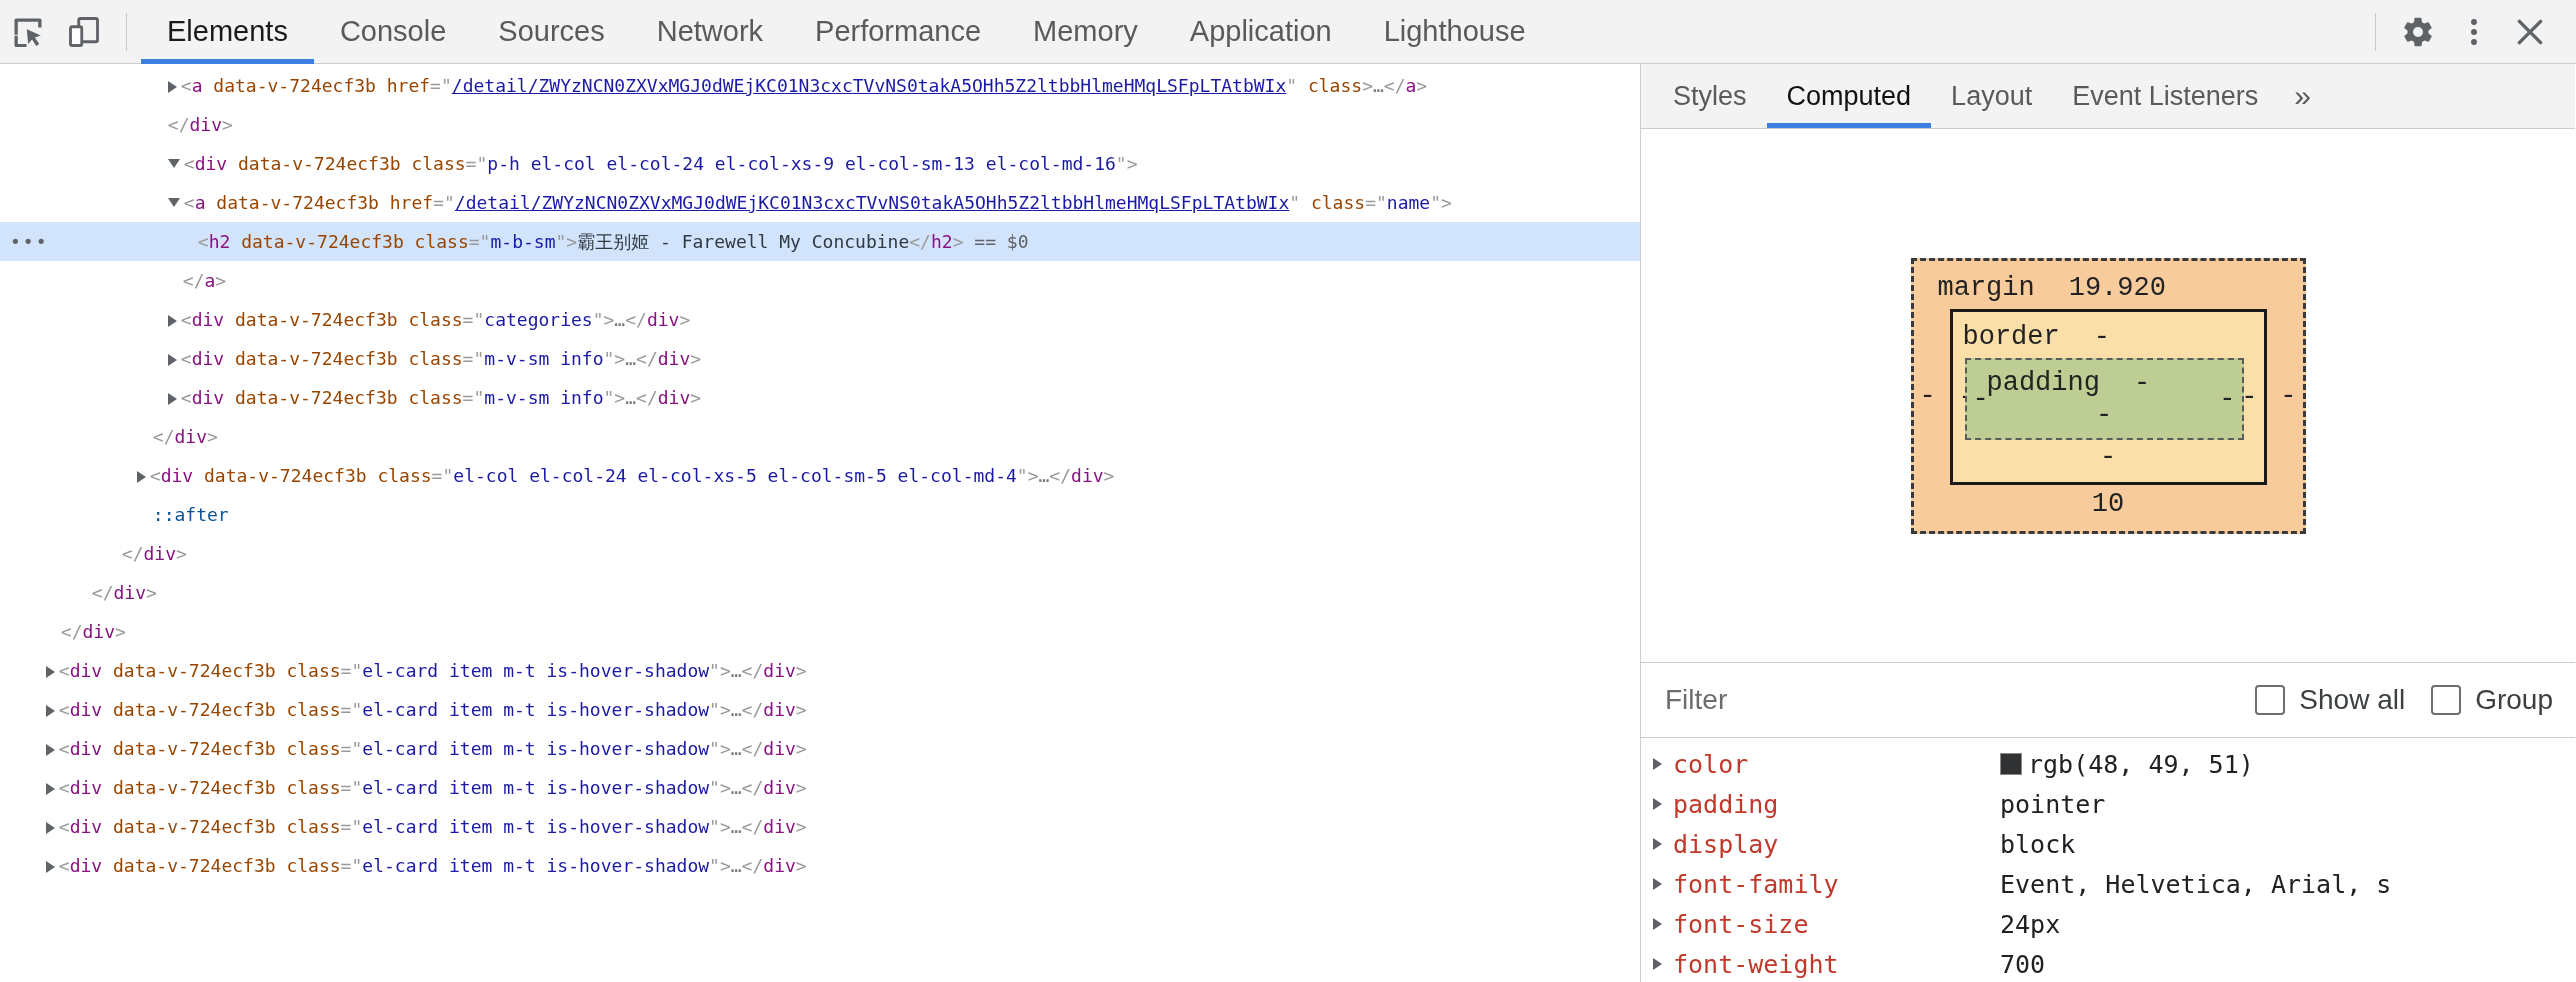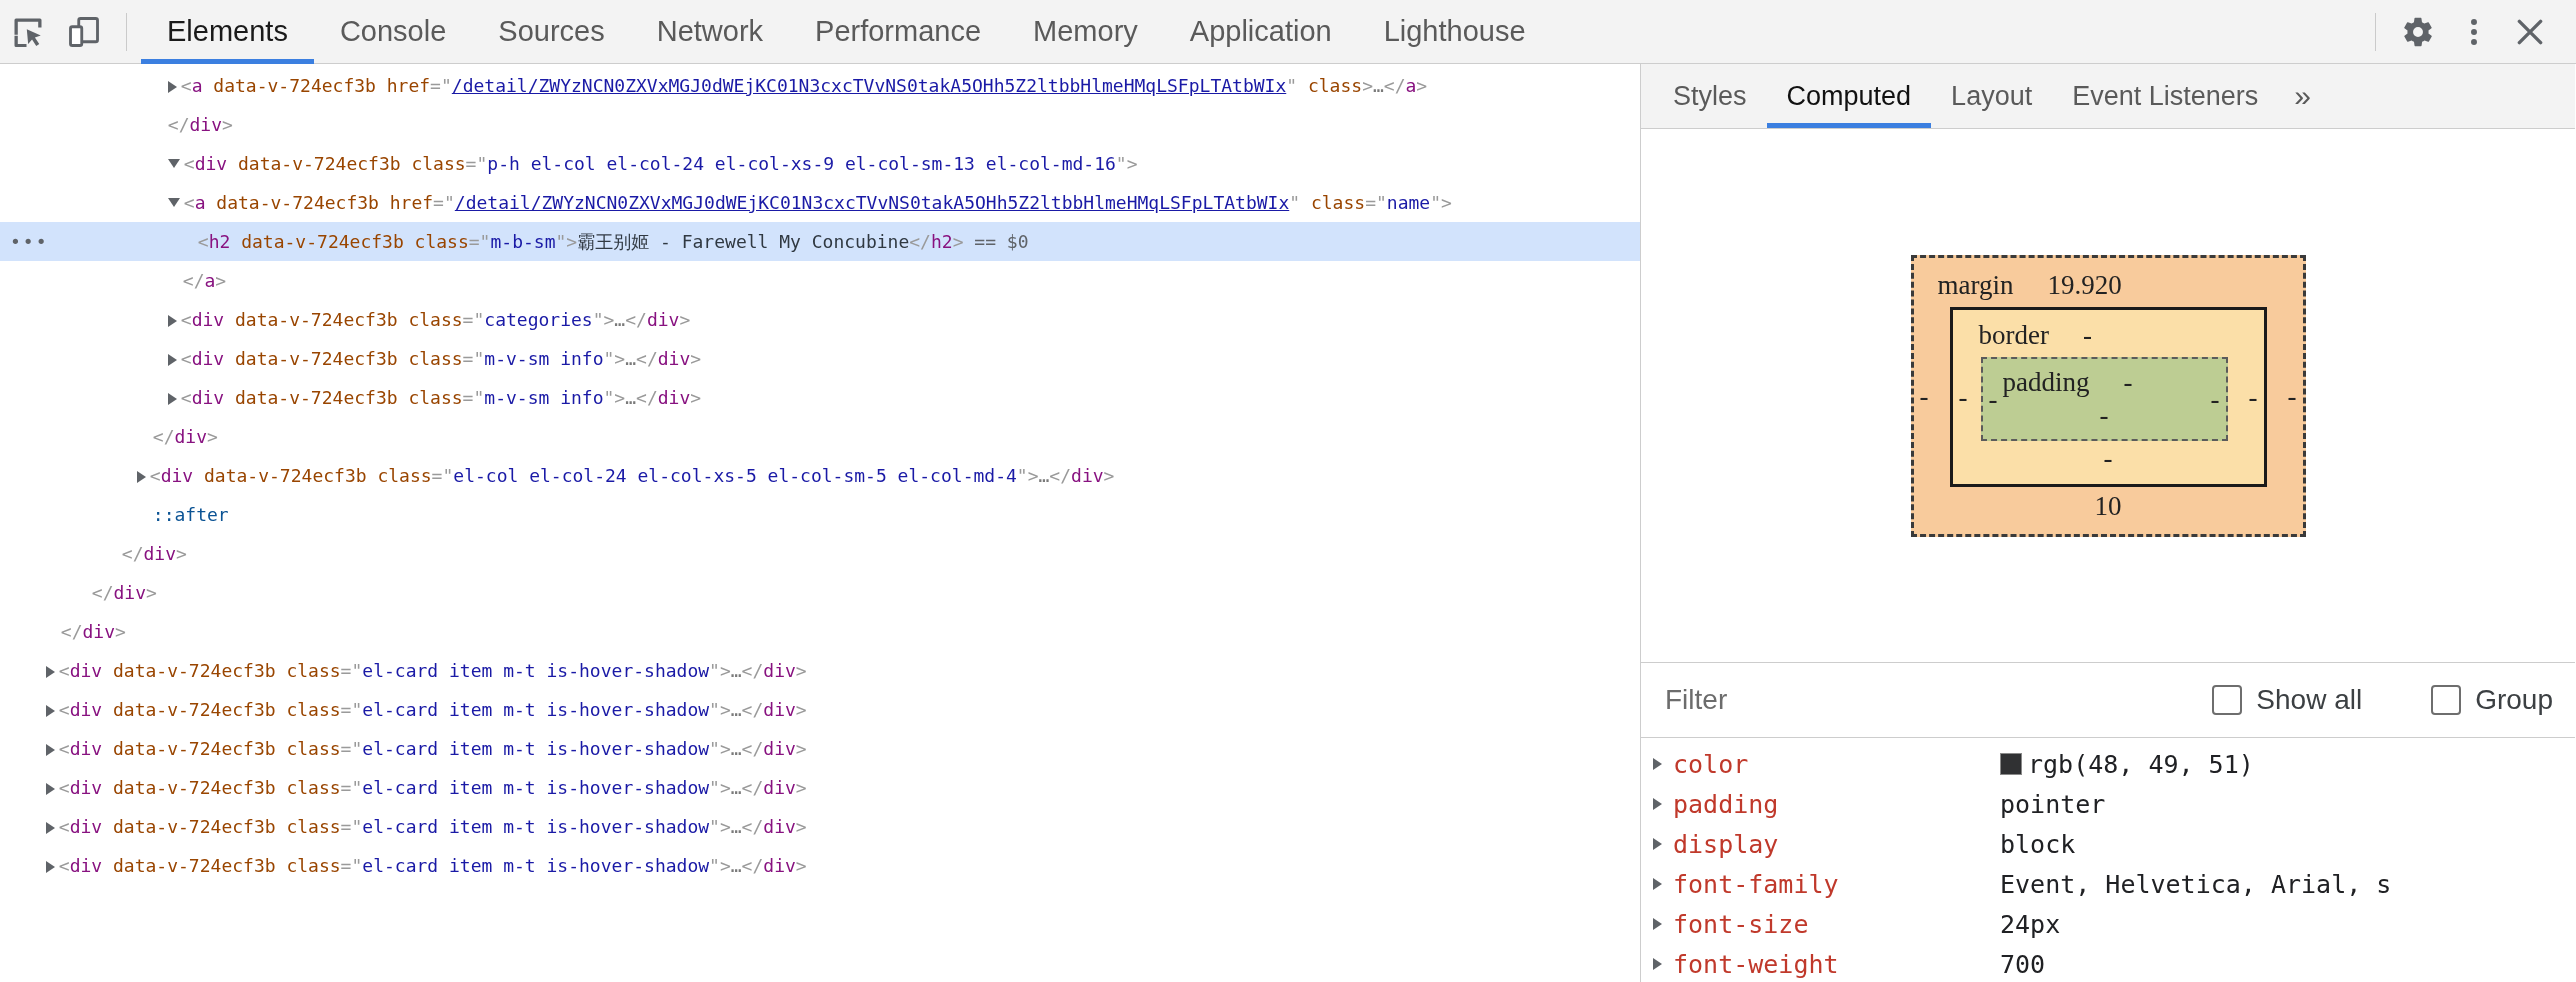--- a/index.html
+++ b/index.html
@@ -173,35 +173,35 @@
   
   #boxmodel-wrap {
     height: 534px;
     border-bottom: 1px solid #cdcdcd;
     display: flex;
     align-items: center;
     justify-content: center;
     background: #fff;
   }
   .bm {
-    font-family: Liberation Serif, serif;
+    font-family: Liberation Mono, monospace;
     text-align: center;
     position: relative;
   }
   .bm-margin {
     background: #f8cb9c;
     border: 3px dashed #3a3a3a;
     padding: 12px 18px 12px 18px;
     width: 395px;
     position: relative;
   }
   .bm-border {
     background: #fbdfa8;
     border: 3px solid #1a1a1a;
-    padding: 10px 20px;
+    padding: 10px 4px;
     margin: 6px 18px 0 18px;
     position: relative;
   }
   .bm-padding {
     background: #bdcd93;
     border: 2px dashed #5b5b5b;
     padding: 8px 14px;
     margin: 6px 16px 0 8px;
     position: relative;
   }
@@ -232,21 +232,20 @@
   .bm-dash-c { font-size: 27px; color: #222; padding-top: 2px; }
 
   
   #filter-row {
     height: 75px;
     border-bottom: 1px solid #cdcdcd;
     display: flex;
     align-items: center;
     padding: 0 22px 0 24px;
     background: #fff;
-    gap: 43px;
   }
   #filter-input {
     border: none; outline: none;
     font-size: 28px;
     color: #5f6368;
     background: transparent;
     flex: 1;
     font-family: "Liberation Sans", sans-serif;
   }
   #filter-input::placeholder { color: #6c6c6c; }

